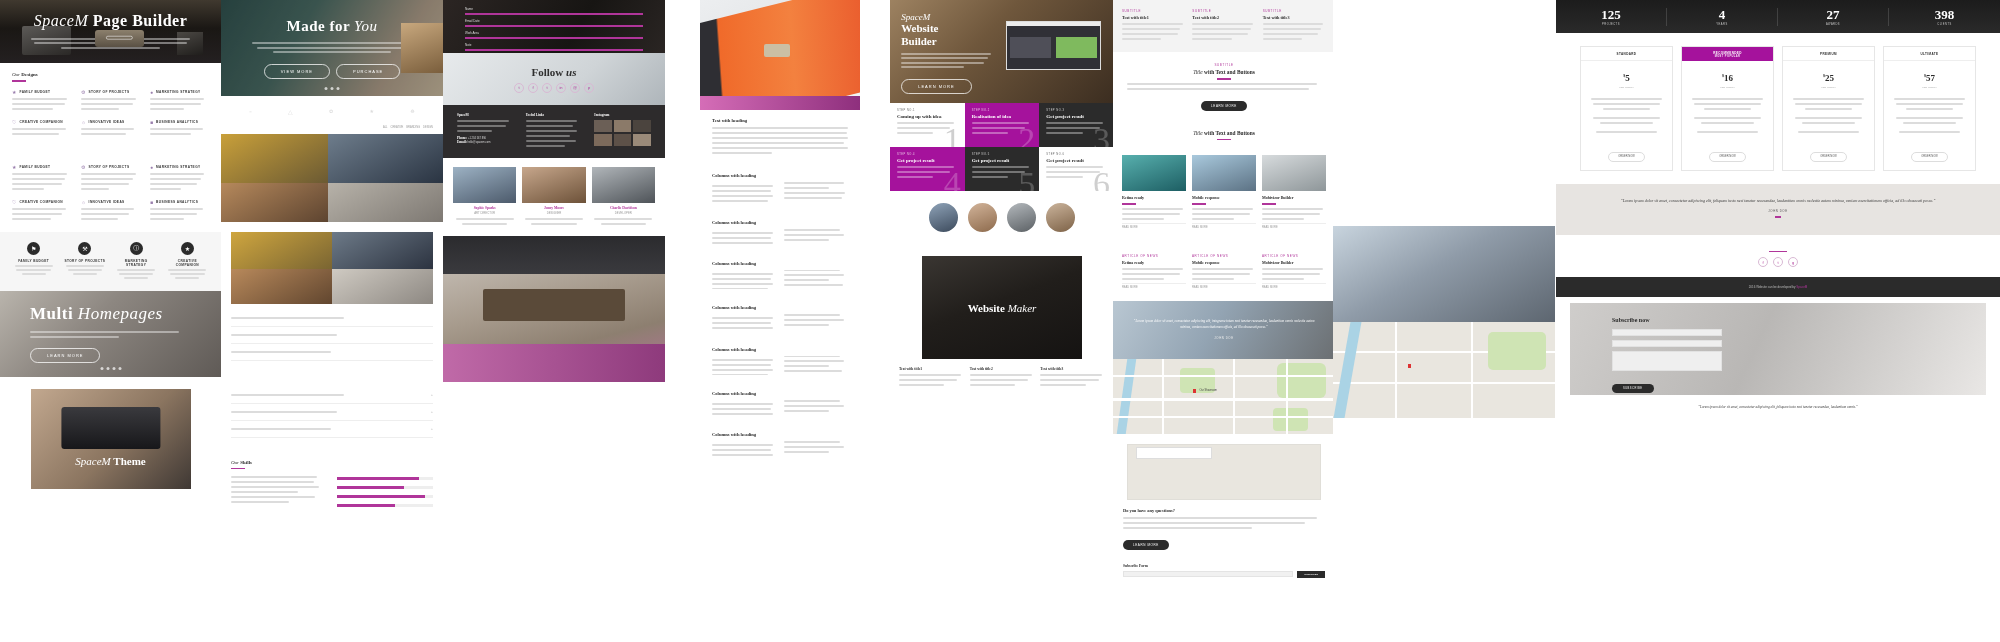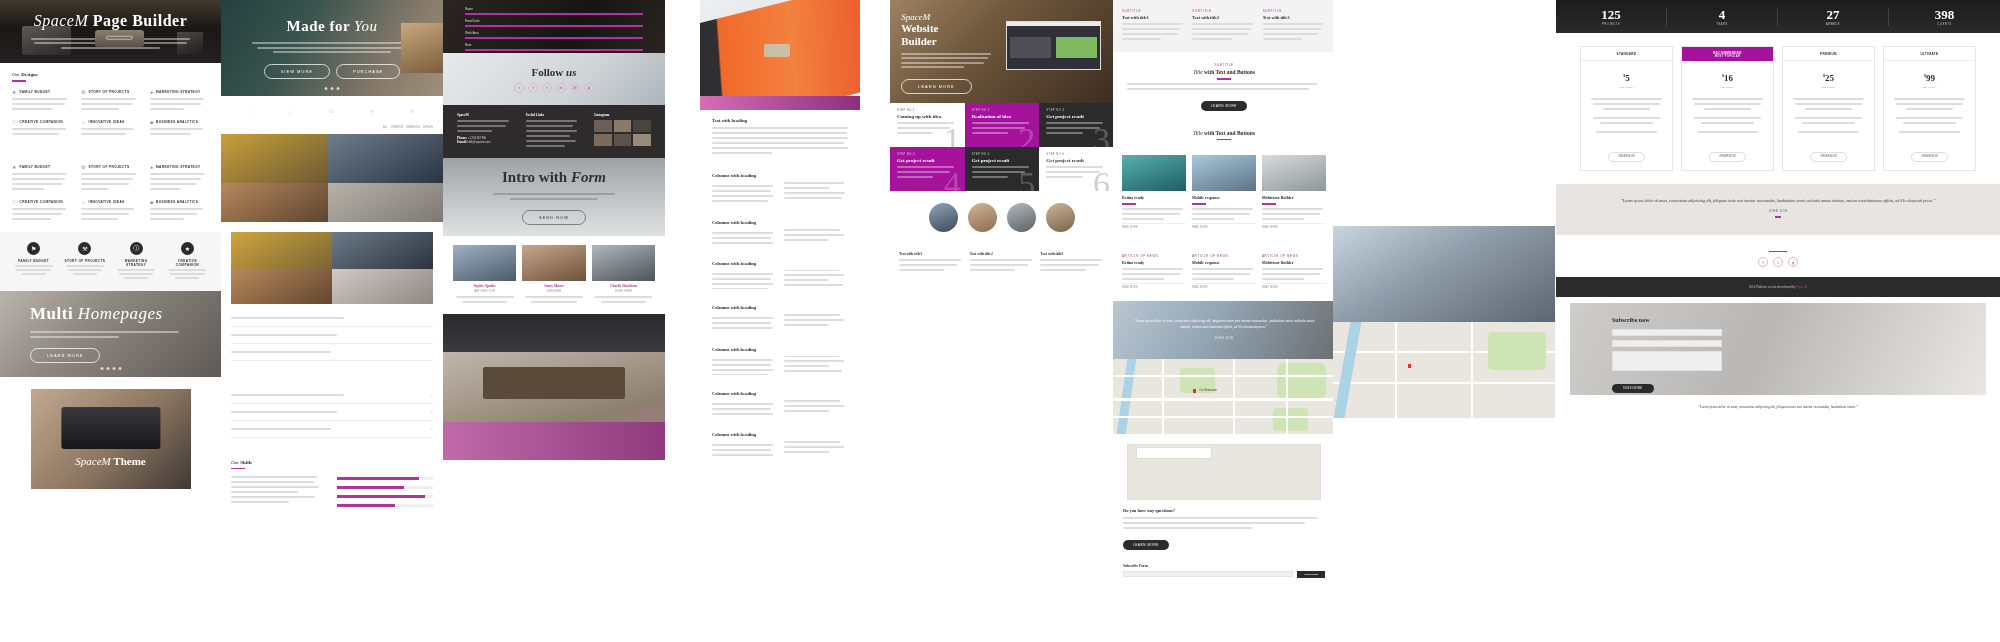--- a/index.html
+++ b/index.html
@@ -600,28 +600,20 @@
             <i></i>
             <i style="background:#8b7a69"></i>
             <i style="background:#4b443e"></i>
             <i style="background:#7c6a5b"></i>
             <i style="background:#5d5148"></i>
             <i style="background:#9a8a79"></i>
           </div>
       </div>
     </div>
 
-    <div class="introform">
-      <h2><span>Intro with</span> <i>Form</i></h2>
-      <div class="lorem-lines" style="width:55%">
-          <div class="ll" style="background:rgba(0,0,0,.18);width:100%"></div>
-          <div class="ll" style="background:rgba(0,0,0,.18);width:72%"></div>
-        </div>
-      <div class="btn-ghost" style="border-color:rgba(0,0,0,.4);color:#333">SEND NOW</div>
-    </div>
 
     <div class="team">
       <div class="p">
           <div class="av" style="background:linear-gradient(160deg,#9db2c4,#4c5a6b)"></div>
           <b>Sophie Sparks</b>
           <s>ART DIRECTOR</s>
           <div class="tline" style="width:92%;margin:3px auto"></div>
           <div class="tline" style="width:72%;margin:2px auto"></div>
         </div>
       <div class="p">
@@ -822,20 +814,23 @@
     </div>
 
     <div class="circles">
       <i style="background:linear-gradient(160deg,#8fa3b8,#3c4a5c)"></i>
       <i style="background:linear-gradient(160deg,#d2b49a,#8d6a4c)"></i>
       <i style="background:linear-gradient(160deg,#b4b9bd,#5b6064)"></i>
       <i style="background:linear-gradient(160deg,#cbb49c,#7d6247)"></i>
     </div>
 
 
+    <div class="wm">
+      <h2><span>Website</span> <i>Maker</i></h2>
+    </div>
 
     <div class="triptych">
       <div>
           <div class="head-sm" style="font-size:3.6px">Text with title1</div>
           <div class="tline" style="width:96%"></div>
           <div class="tline" style="width:90%"></div>
           <div class="tline" style="width:70%"></div>
         </div>
       <div>
           <div class="head-sm" style="font-size:3.6px">Text with title2</div>
@@ -1075,21 +1070,21 @@
             <div class="tline" style="width:88%;margin:7px auto 3px"></div>
             <div class="tline" style="width:70%;margin:3px auto"></div>
             <div class="tline" style="width:80%;margin:7px auto 3px"></div>
           </div>
         <div class="pbtn"><span>ORDER NOW</span></div>
       </div>
       <div class="pcard">
         <div class="ph">
             <b>ULTIMATE</b>
           </div>
-        <div class="pr"><b><sup>$</sup><span>99</span></b><s>PER MONTH</s></div>
+        <div class="pr"><b><sup>$</sup><span>57</span></b><s>PER MONTH</s></div>
         <div class="pbody">
             <div class="tline" style="width:92%;margin:3px auto"></div>
             <div class="tline" style="width:86%;margin:3px auto"></div>
             <div class="tline" style="width:60%;margin:3px auto"></div>
             <div class="tline" style="width:88%;margin:7px auto 3px"></div>
             <div class="tline" style="width:70%;margin:3px auto"></div>
             <div class="tline" style="width:80%;margin:7px auto 3px"></div>
           </div>
         <div class="pbtn"><span>ORDER NOW</span></div>
       </div>

